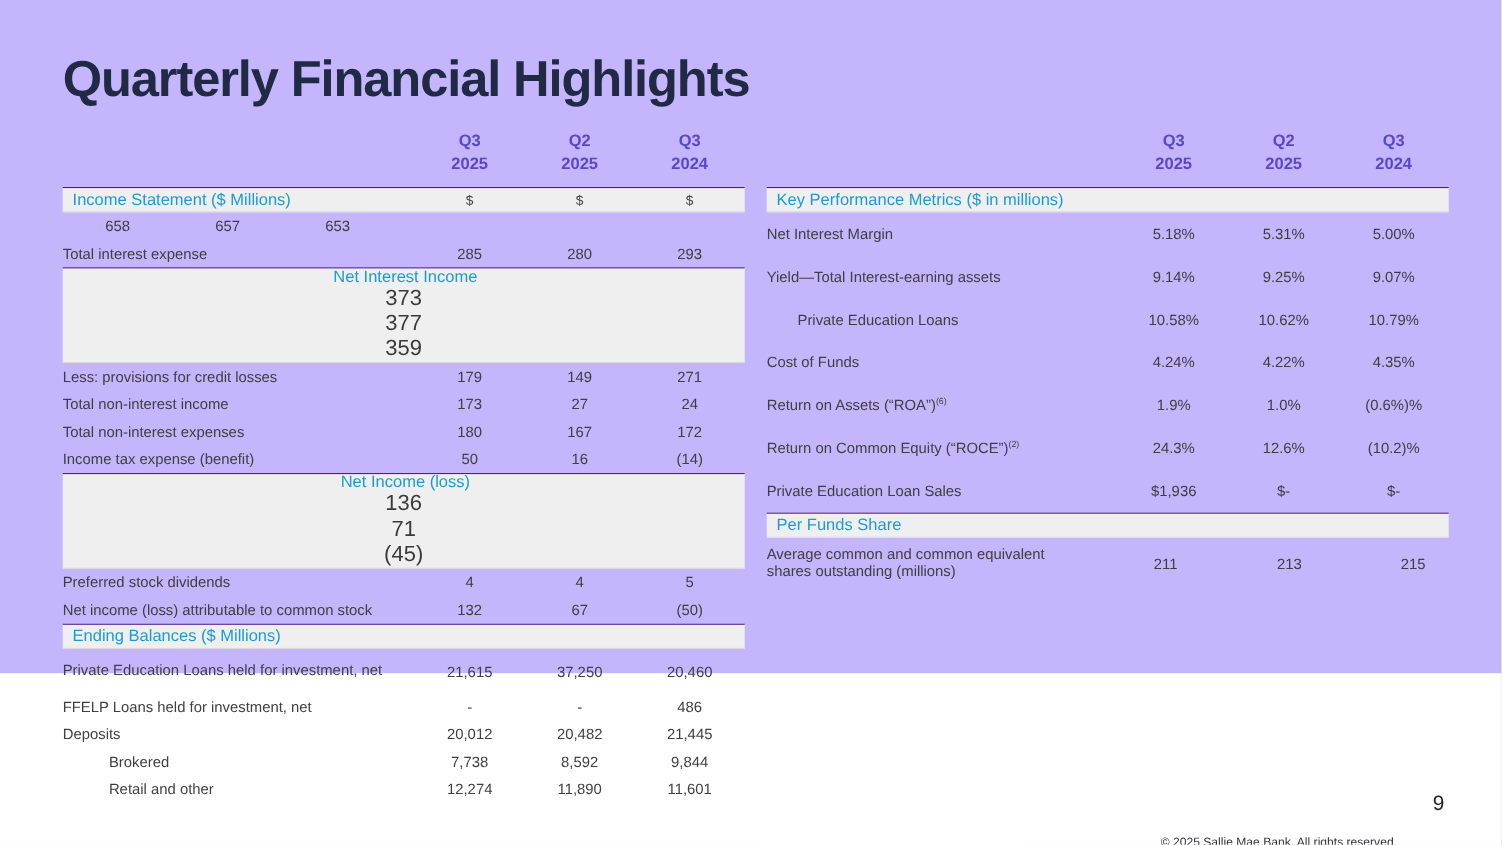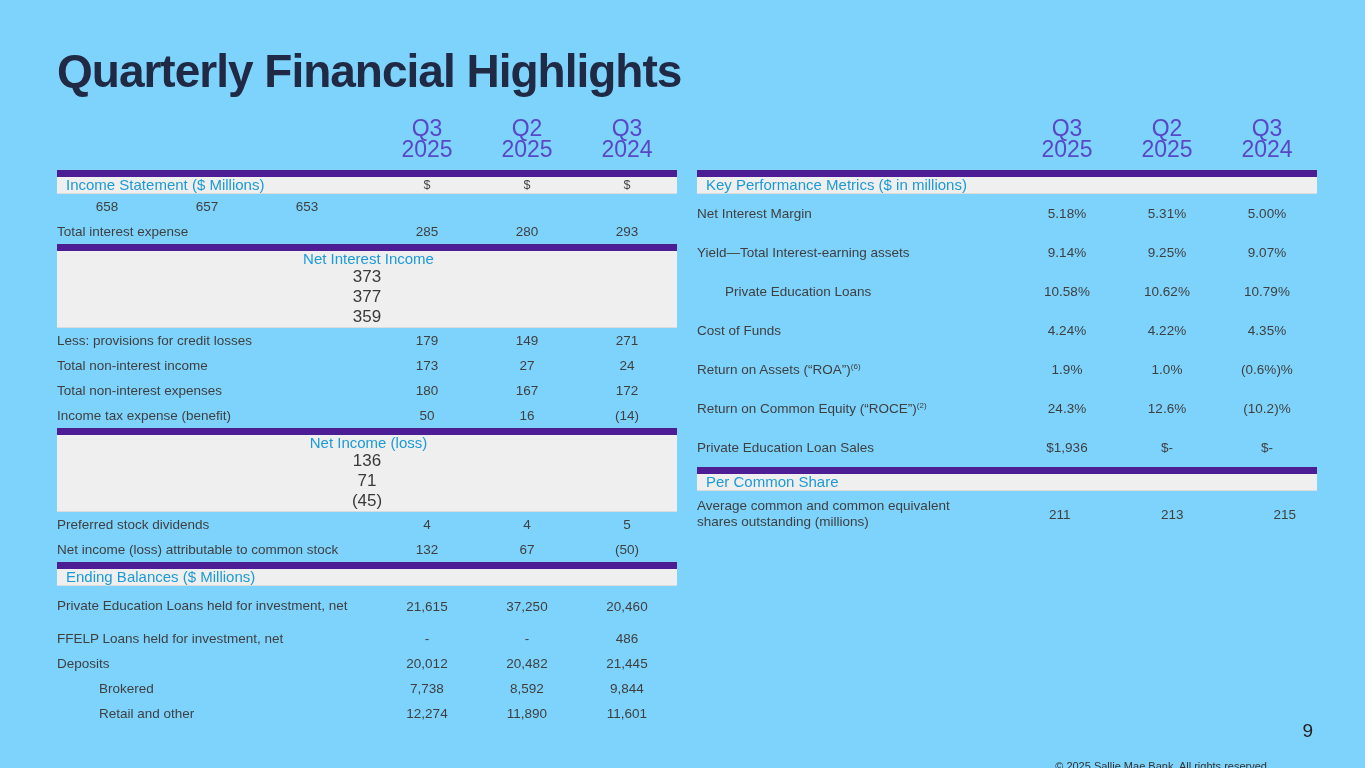--- a/index.html
+++ b/index.html
@@ -1,52 +1,52 @@
 <!DOCTYPE html>
 <html><head>
 <meta charset="utf-8">
 <style>
   * { margin: 0; padding: 0; box-sizing: border-box; }
   html, body { width: 1365px; height: 768px; background: #ffffff; overflow: hidden; }
   body { font-family: "Liberation Sans", sans-serif; color: #404040; }
 
-  .slide { position: relative; width: 1365px; height: 768px; background: #7dd3fc; }
+  .slide { position: relative; width: 1365px; height: 612px; background: #c4b5fd; }
 
   .title {
     position: absolute; left: 57px; top: 44px;
     font-size: 46px; font-weight: 800; letter-spacing: -1px;
     color: #202a44;
   }
 
   .fin-table { position: absolute; top: 118px; width: 620px; }
   .fin-table.left  { left: 57px; }
   .fin-table.right { left: 697px; }
 
   .col-headers { display: flex; align-items: flex-start; height: 52px; }
   .col-headers .spacer { flex: 1 1 auto; }
   .qh {
     width: 100px; text-align: center;
-    font-size: 23px; font-weight: normal; color: #5847c9; line-height: 21px;
+    font-size: 15px; font-weight: bold; color: #5847c9; line-height: 21px;
   }
 
   .rows { width: 100%; }
   .row { display: flex; align-items: center; min-height: 25px; }
   .row .lab { flex: 1 1 auto; font-size: 13.5px; color: #3f3f3f; line-height: 16px; padding-right: 6px; }
   .row .val { width: 100px; text-align: center; font-size: 13.5px; color: #3f3f3f; }
 
   .row.section {
     min-height: 23px;
     background: #efefef;
-    border-top: 7px solid #4c1d95;
+    border-top: 1px solid #4c1d95;
     border-bottom: 1px solid #dcdcdc;
   }
   .row.section .lab { color: #1b9ad6; font-size: 15px; padding-left: 9px; }
   .row.section .val { font-size: 12.5px; color: #444; }
   .row.section.big { min-height: 27px; flex-direction: column; }
-  .row.section.big .val { font-size: 17px; color: #3a3a3a; }
+  .row.section.big .val { font-size: 20px; color: #3a3a3a; }
 
   .row.indent .lab { padding-left: 42px; }
   .fin-table.right .row.indent .lab { padding-left: 28px; }
 
   .fin-table.right .row { min-height: 39px; }
   .fin-table.right .row.section { min-height: 23px; }
 
   .row.tall { min-height: 40px; }
   .fin-table.right .row.tall { min-height: 46px; gap: 48px; }
 
@@ -248,21 +248,21 @@
           <div class="val">12.6%</div>
           <div class="val">(10.2)%</div>
         </div>
         <div class="row data">
           <div class="lab">Private Education Loan Sales</div>
           <div class="val">$1,936</div>
           <div class="val">$-</div>
           <div class="val">$-</div>
         </div>
         <div class="row section">
-          <div class="lab">Per Common Share</div>
+          <div class="lab">Per Funds Share</div>
           <div class="val"></div>
           <div class="val"></div>
           <div class="val"></div>
         </div>
         <div class="row data tall">
           <div class="lab">Average common and common equivalent shares outstanding (millions)</div>
           <div class="val">211</div>
           <div class="val">213</div>
           <div class="val">215</div>
         </div>

